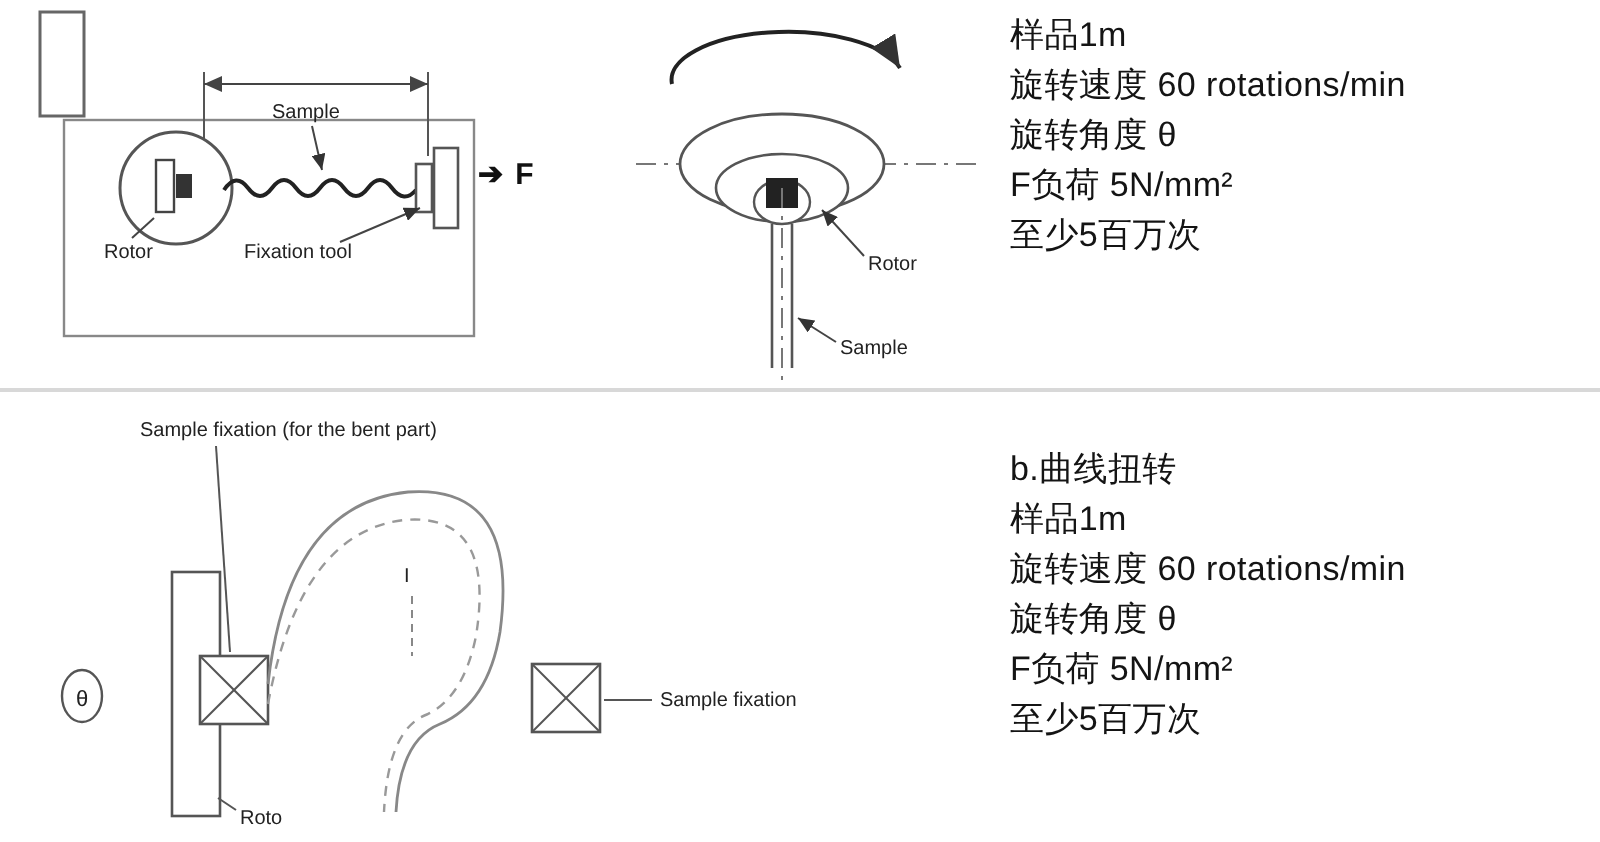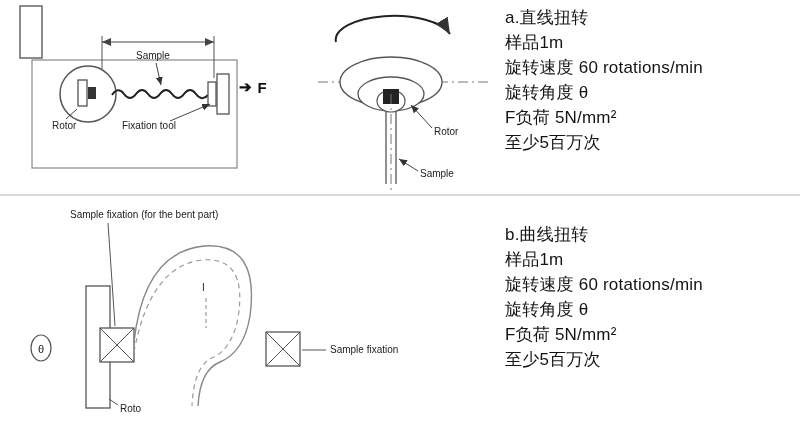--- a/index.html
+++ b/index.html
@@ -94,21 +94,20 @@
     <line x1="78" y1="110" x2="78" y2="182" stroke="#555" stroke-width="1.3"></line>
     <line x1="73" y1="92" x2="73" y2="188" stroke="#777" stroke-width="1" stroke-dasharray="10 4 2 4"></line>
 
     <text x="116" y="133" font-size="10">Rotor</text>
     <line x1="114" y1="126" x2="93" y2="103" stroke="#444" stroke-width="1" marker-end="url(#ah2)"></line>
     <text x="102" y="175" font-size="10">Sample</text>
     <line x1="100" y1="169" x2="81" y2="157" stroke="#444" stroke-width="1" marker-end="url(#ah2)"></line>
   </svg>
 
   <div class="specs" style="top:5px;">
-    <div class="line">a.直线扭转</div>
     <div class="line">样品1m</div>
     <div class="line">旋转速度 60 rotations/min</div>
     <div class="line">旋转角度 θ</div>
     <div class="line">F负荷 5N/mm²</div>
     <div class="line">至少5百万次</div>
   </div>
 
   <div id="divider"></div>
 
   <svg class="abs" style="left:8px; top:200px;" width="480" height="218" viewBox="0 0 480 218">

